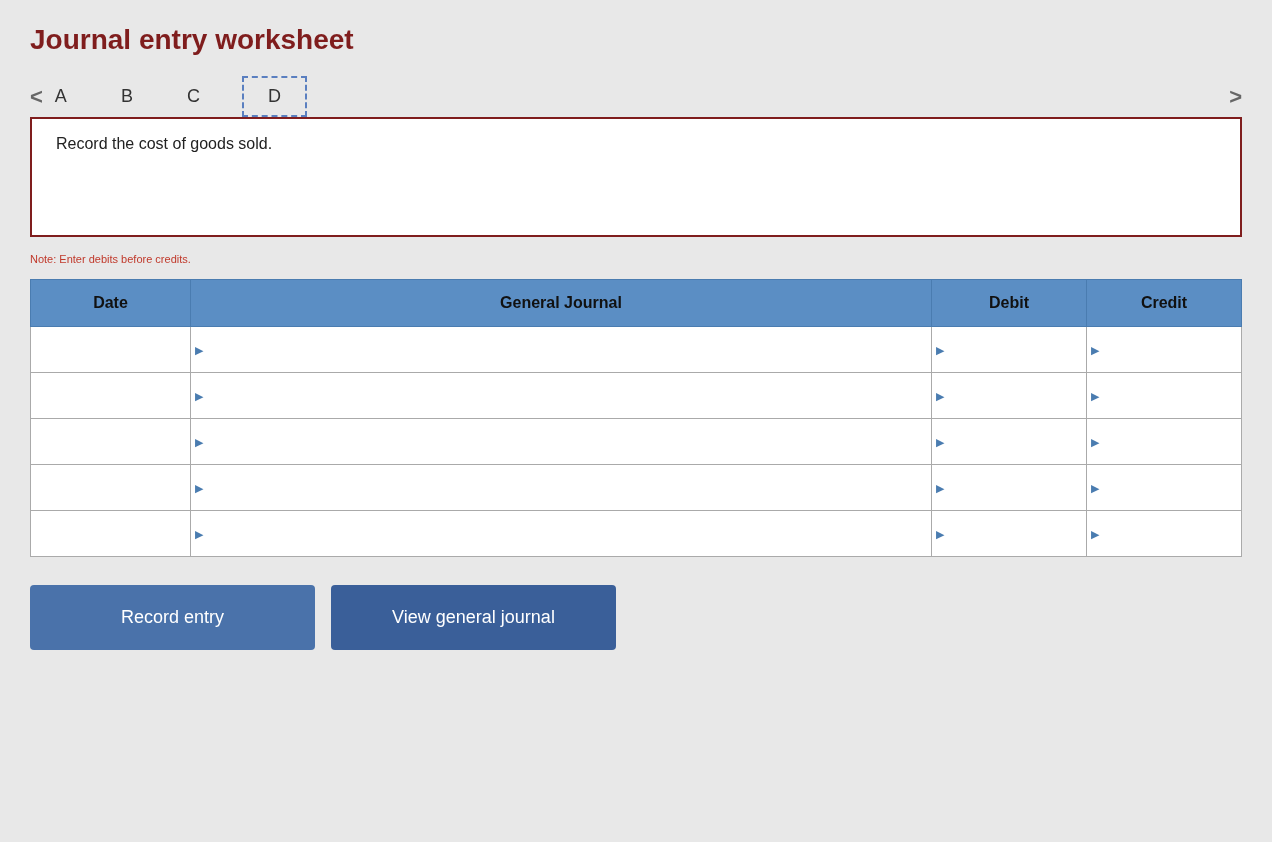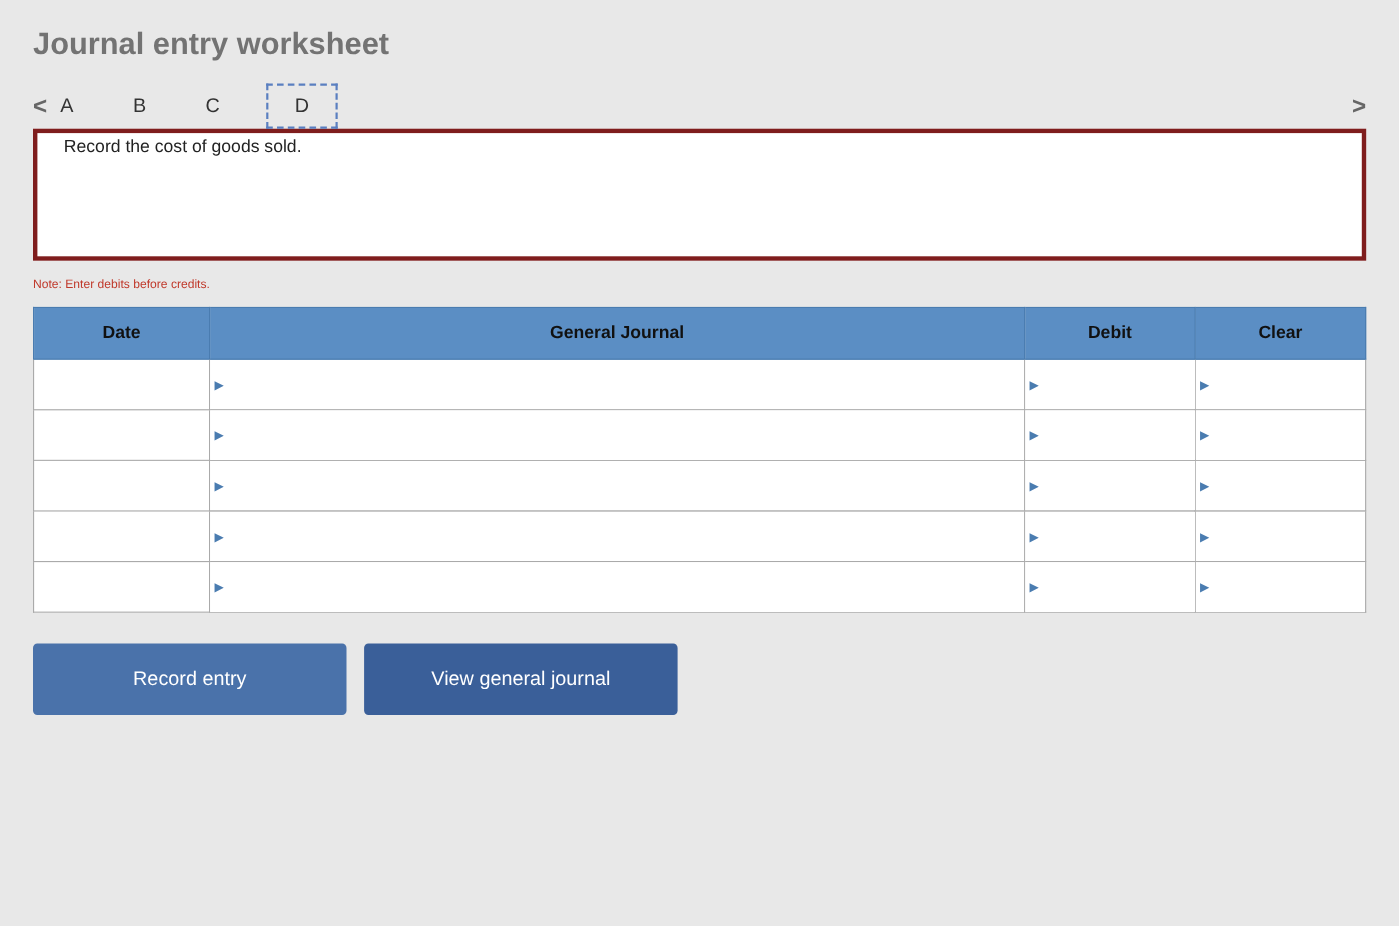--- a/index.html
+++ b/index.html
@@ -12,21 +12,21 @@
       background-color: #e8e8e8;
       font-family: Arial, sans-serif;
       padding: 24px 30px;
       width: 1272px;
       min-height: 842px;
     }
 
     .page-title {
       font-size: 28px;
       font-weight: bold;
-      color: #737373;
+      color: #7f1d1d;
       margin-bottom: 20px;
     }
 
     .tab-nav {
       display: flex;
       align-items: center;
       gap: 30px;
       margin-bottom: 0;
       position: relative;
     }
@@ -47,22 +47,22 @@
     }
 
     .tab-item.active {
       border: 2px dashed #5a7fc0;
       padding: 8px 24px;
       color: #333;
     }
 
     .instruction-box {
       background: #fff;
-      border: 4px solid #7f1d1d;
-      padding: 4px 24px;
+      border: 2px solid #7f1d1d;
+      padding: 16px 24px;
       margin-top: 0;
       margin-bottom: 16px;
       min-height: 120px;
       font-size: 16px;
       color: #222;
     }
 
     .note-text {
       color: #c0392b;
       font-size: 11px;
@@ -190,21 +190,21 @@
 </div>
 
 <p class="note-text">Note: Enter debits before credits.</p>
 
 <table class="journal-table">
   <thead>
     <tr>
       <th class="col-date">Date</th>
       <th class="col-journal">General Journal</th>
       <th class="col-debit">Debit</th>
-      <th class="col-credit">Clear</th>
+      <th class="col-credit">Credit</th>
     </tr>
   </thead>
   <tbody id="table-body">
       <tr>
         <td class="date-cell col-date"></td>
         <td class="col-journal td-with-arrow"><input type="text" class="cell-input" style=""></td>
         <td class="col-debit td-with-arrow"><input type="text" class="cell-input" style=""></td>
         <td class="col-credit td-with-arrow"><input type="text" class="cell-input" style=""></td>
       </tr>
       <tr>

